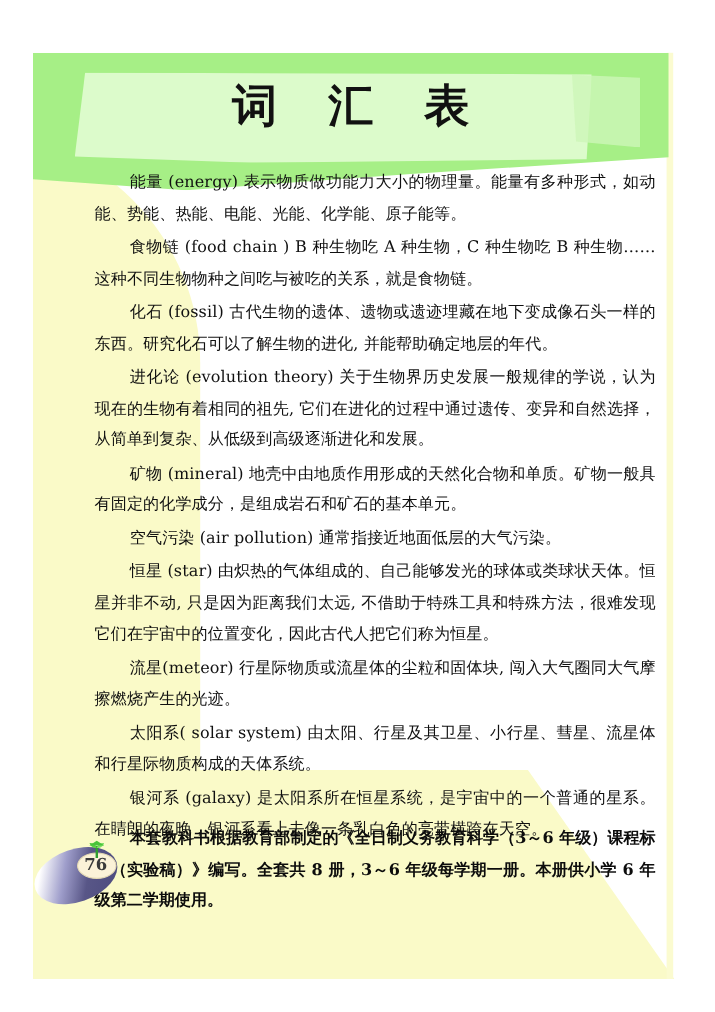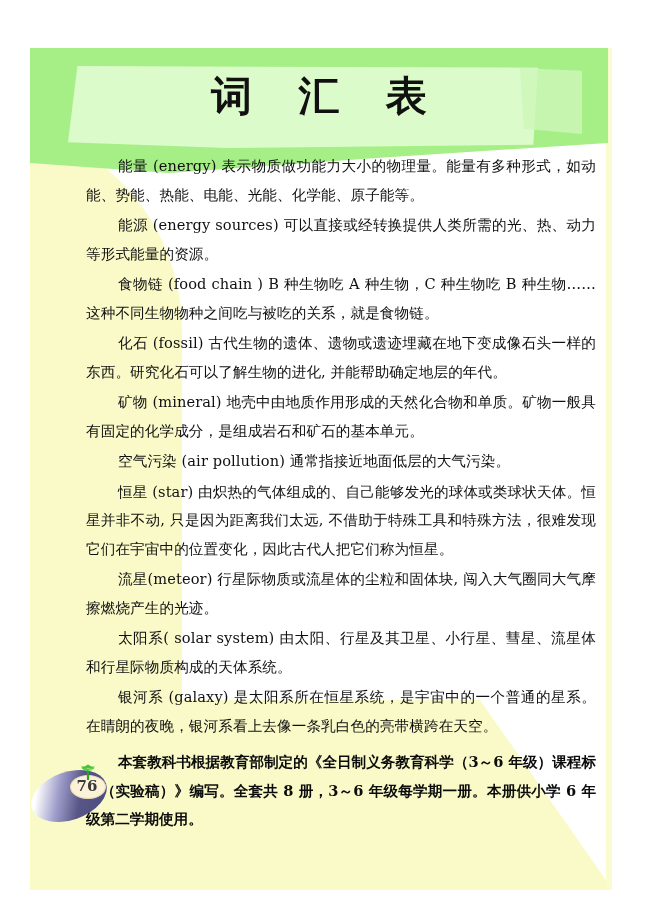--- a/index.html
+++ b/index.html
@@ -206,23 +206,23 @@
 
   <div id="masthead">
     <div class="band-outer"></div>
     <div class="band-inner"></div>
     <div class="band-sliver"></div>
     <div id="page-title">词 汇 表</div>
   </div>
 
   <div id="glossary">
     <p class="entry">能量 (energy) 表示物质做功能力大小的物理量。能量有多种形式，如动能、势能、热能、电能、光能、化学能、原子能等。</p>
-    <p class="entry">能源 (energy sources) 可以直接或经转换提供人类所需的光、热、动力等形式能量的资源。</p>
     <p class="entry">食物链 (food chain ) B 种生物吃 A 种生物，C 种生物吃 B 种生物……这种不同生物物种之间吃与被吃的关系，就是食物链。</p>
     <p class="entry">化石 (fossil) 古代生物的遗体、遗物或遗迹埋藏在地下变成像石头一样的东西。研究化石可以了解生物的进化, 并能帮助确定地层的年代。</p>
+    <p class="entry">进化论 (evolution theory) 关于生物界历史发展一般规律的学说，认为现在的生物有着相同的祖先, 它们在进化的过程中通过遗传、变异和自然选择，从简单到复杂、从低级到高级逐渐进化和发展。</p>
     <p class="entry">矿物 (mineral) 地壳中由地质作用形成的天然化合物和单质。矿物一般具有固定的化学成分，是组成岩石和矿石的基本单元。</p>
     <p class="entry">空气污染 (air pollution) 通常指接近地面低层的大气污染。</p>
     <p class="entry">恒星 (star) 由炽热的气体组成的、自己能够发光的球体或类球状天体。恒星并非不动, 只是因为距离我们太远, 不借助于特殊工具和特殊方法，很难发现它们在宇宙中的位置变化，因此古代人把它们称为恒星。</p>
     <p class="entry">流星(meteor) 行星际物质或流星体的尘粒和固体块, 闯入大气圈同大气摩擦燃烧产生的光迹。</p>
     <p class="entry">太阳系( solar system) 由太阳、行星及其卫星、小行星、彗星、流星体和行星际物质构成的天体系统。</p>
     <p class="entry">银河系 (galaxy) 是太阳系所在恒星系统，是宇宙中的一个普通的星系。在睛朗的夜晚，银河系看上去像一条乳白色的亮带横跨在天空。</p>
   </div>
 
   <div id="colophon">
     <p>本套教科书根据教育部制定的《全日制义务教育科学（3～6 年级）课程标准（实验稿）》编写。全套共 8 册，3～6 年级每学期一册。本册供小学 6 年级第二学期使用。</p>

